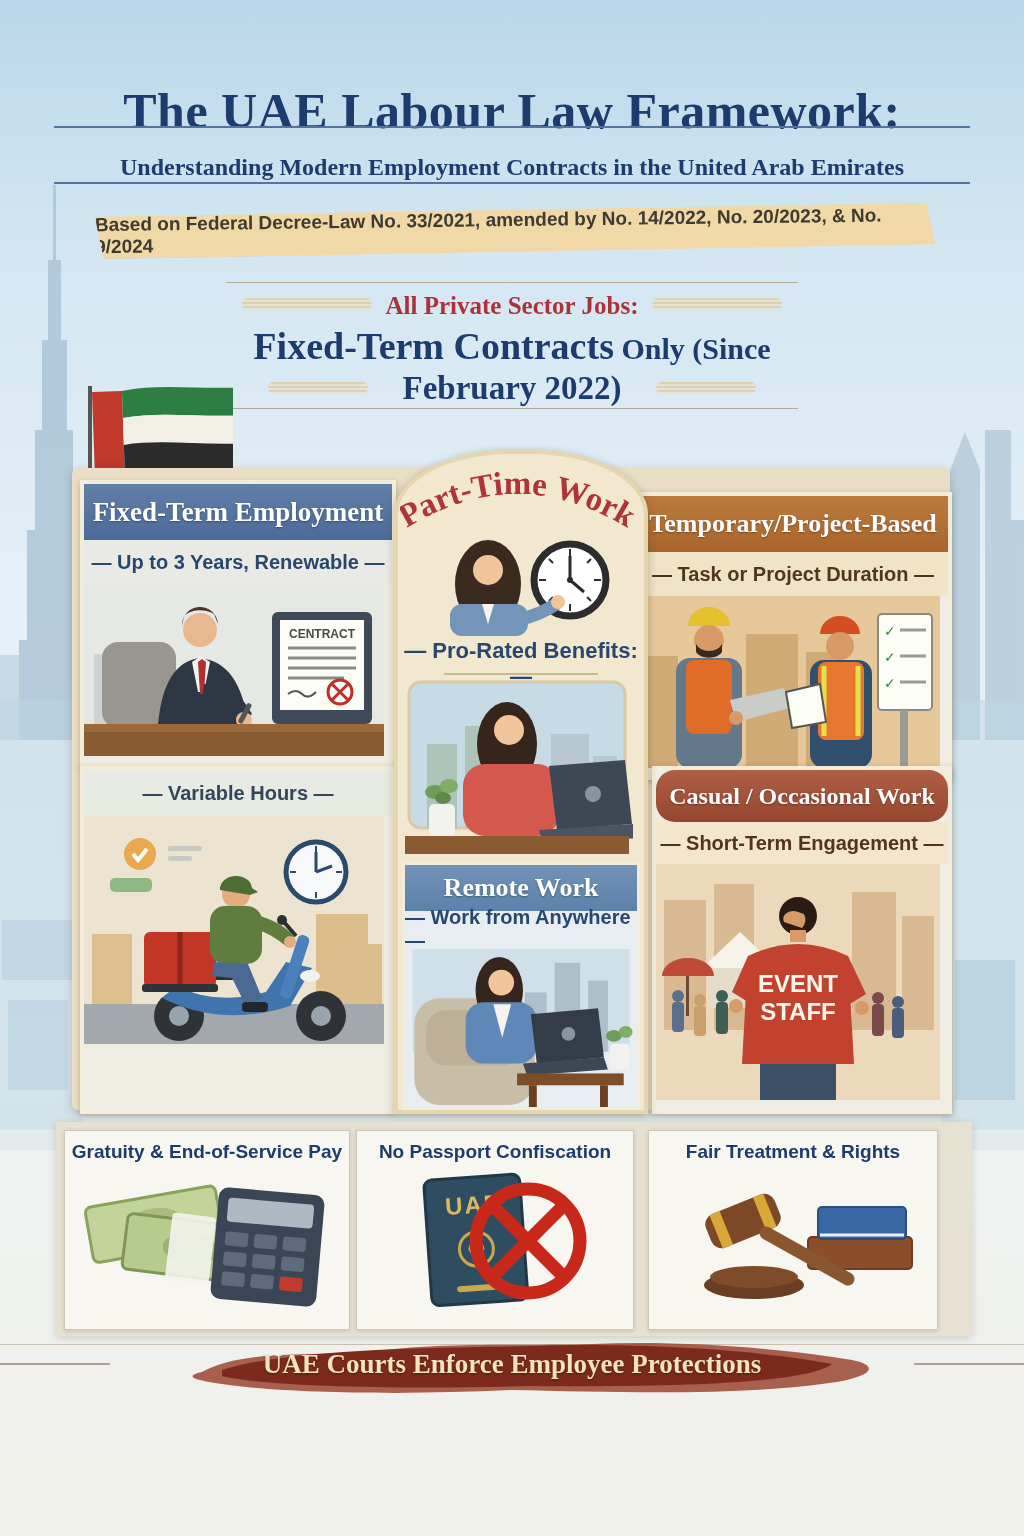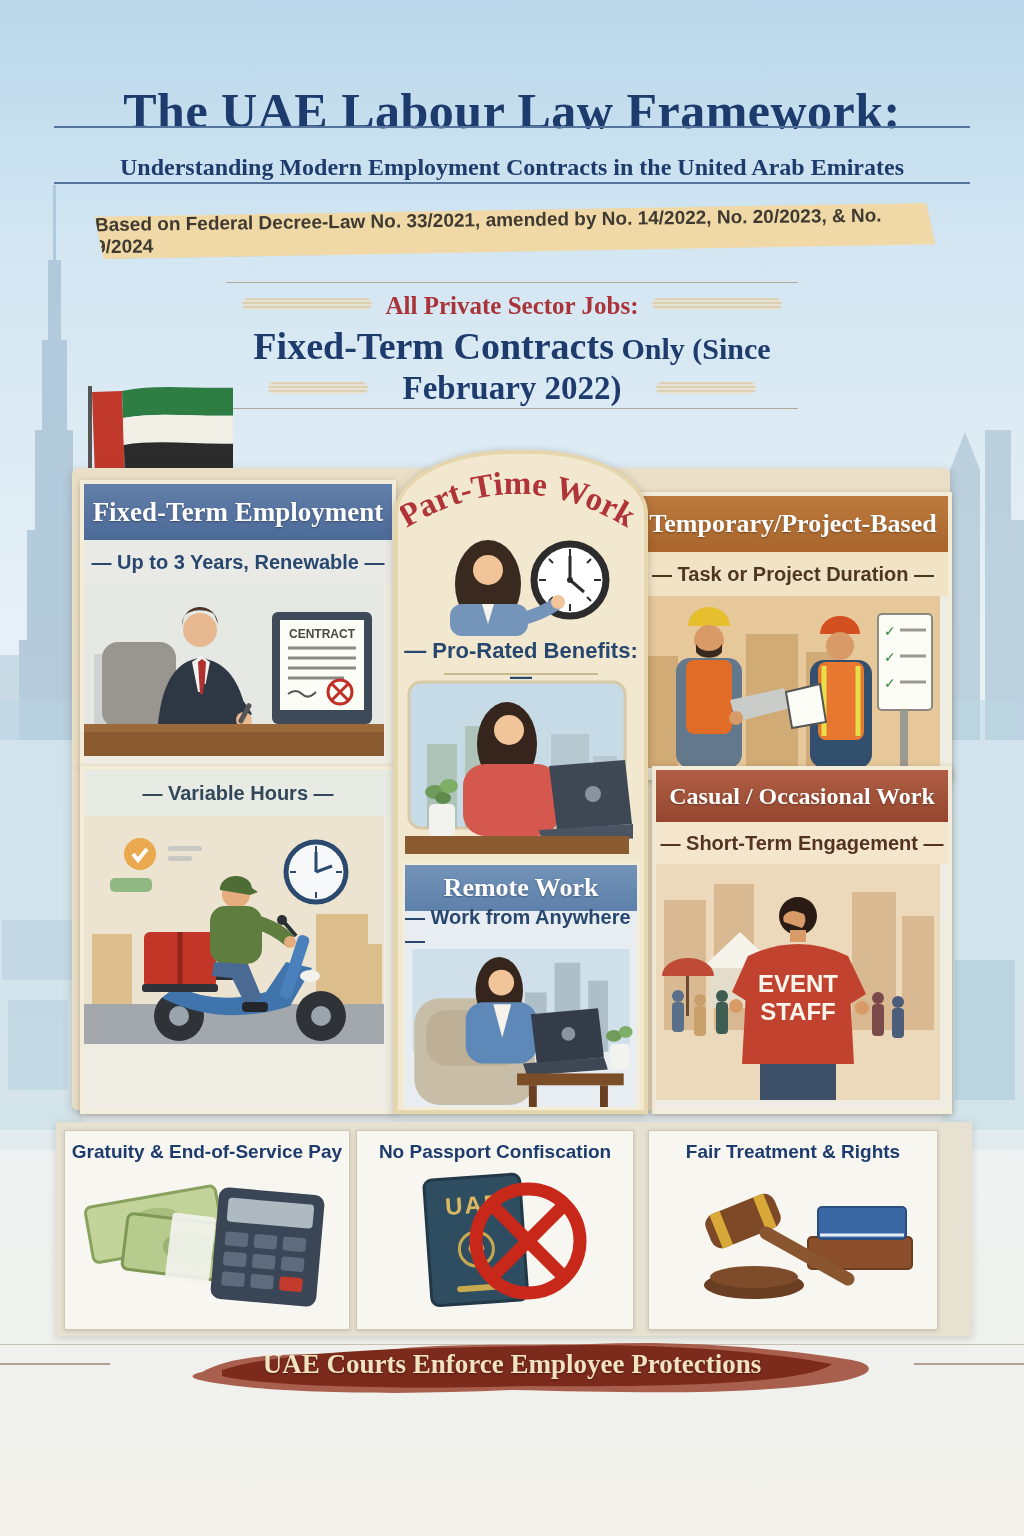--- a/index.html
+++ b/index.html
@@ -35,21 +35,21 @@
   .backing{position:absolute;left:72px;top:468px;width:878px;height:642px;background:#eadfc6;
     border-radius:6px;box-shadow:0 3px 10px rgba(70,60,40,.25);}
   .card{position:absolute;background:#efece3;border:4px solid #f2ecd9;box-shadow:0 2px 6px rgba(60,50,30,.3);
     display:flex;flex-direction:column;overflow:hidden;}
   .card-head{flex:0 0 auto;display:flex;align-items:center;justify-content:center;color:#fff;
     font-family:"Liberation Serif",serif;font-weight:700;text-shadow:0 1px 2px rgba(0,0,0,.35);}
   .head-blue{background:linear-gradient(180deg,#627fa9,#4c6a98);height:56px;font-size:27px;}
   .head-orange{background:linear-gradient(180deg,#bb7a3e,#a9652c);height:56px;font-size:26px;}
   .head-green{background:linear-gradient(180deg,#6d8a5e,#4d6e4b);height:58px;font-size:30px;}
   .head-steel{background:linear-gradient(180deg,#7392b7,#5d81ab);height:46px;font-size:26px;}
-  .head-brick{background:linear-gradient(180deg,#b05f45,#96462f);height:52px;font-size:24px;}
+  .head-brick{background:linear-gradient(180deg,#b05f45,#96462f);height:52px;font-size:24px;border-radius:19px;}
   .card-sub{flex:0 0 auto;display:flex;align-items:center;justify-content:center;
     font-weight:700;font-size:20px;}
   .sub-navy{color:#27476f;background:#e9eae6;height:44px;}
   .sub-brown{color:#4f371f;background:#f0e3c6;height:44px;}
   .sub-green{color:#33475a;background:#e7ebe3;height:46px;}
   .sub-rust{color:#53331f;background:#f3e6cd;height:42px;}
   .card-art{flex:1 1 auto;overflow:hidden;}
   
   .mid-panel{position:absolute;left:394px;top:450px;width:246px;height:656px;background:#f2e8cf;
     border:4px solid #e6d6ae;border-radius:116px 116px 0 0 / 64px 64px 0 0;

